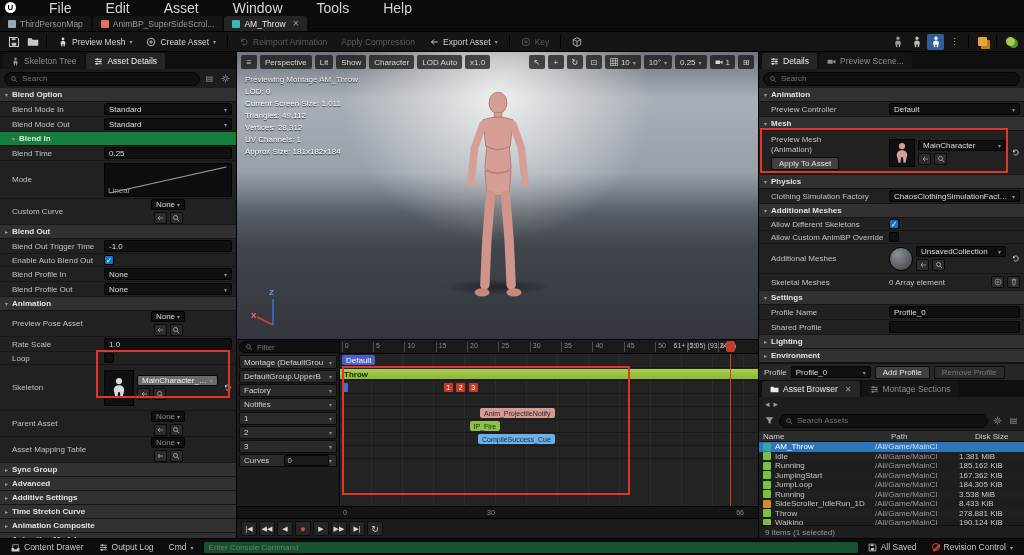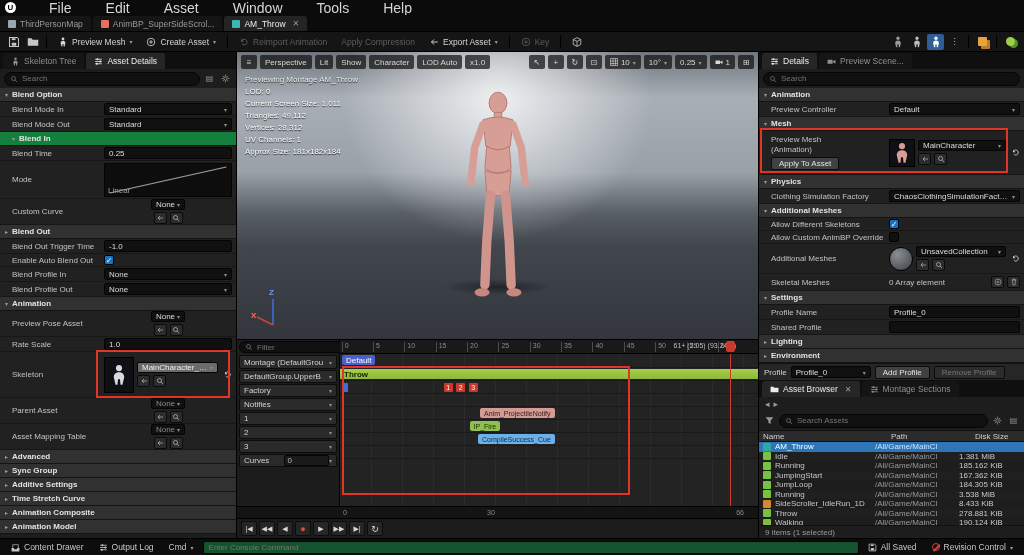--- a/index.html
+++ b/index.html
@@ -472,20 +472,26 @@
         </div>
       </div>
       <div class="pr">
         <span class="pl">Rate Scale</span>
         <div class="pv">
             <div class="ni">
               <span>1.0</span>
             </div>
           </div>
       </div>
+      <div class="pr">
+        <span class="pl">Loop</span>
+        <div class="pv">
+            <span class="cb"></span>
+          </div>
+      </div>
       <div class="pr" style="height:46px">
         <span class="pl">Skeleton</span>
         <div class="pv">
           <div class="thumb">
               <svg class="ic22" style="color:#d7dade">
                 <use href="#sym-person"></use>
               </svg>
             </div>
           <div class="col f1">
             <div class="dd gray">
@@ -543,24 +549,24 @@
               </span>
             <span class="ibtn">
                 <svg class="ic8">
                   <use href="#sym-mag"></use>
                 </svg>
               </span>
           </div>
         </div>
       </div>
       <div class="cat closed">
+          <span>Sync Group</span>
+        </div>
+      <div class="cat closed">
           <span>Advanced</span>
-        </div>
-      <div class="cat closed">
-          <span>Sync Group</span>
         </div>
       <div class="cat closed">
           <span>Additive Settings</span>
         </div>
       <div class="cat closed">
           <span>Time Stretch Curve</span>
         </div>
       <div class="cat closed">
           <span>Animation Composite</span>
         </div>

